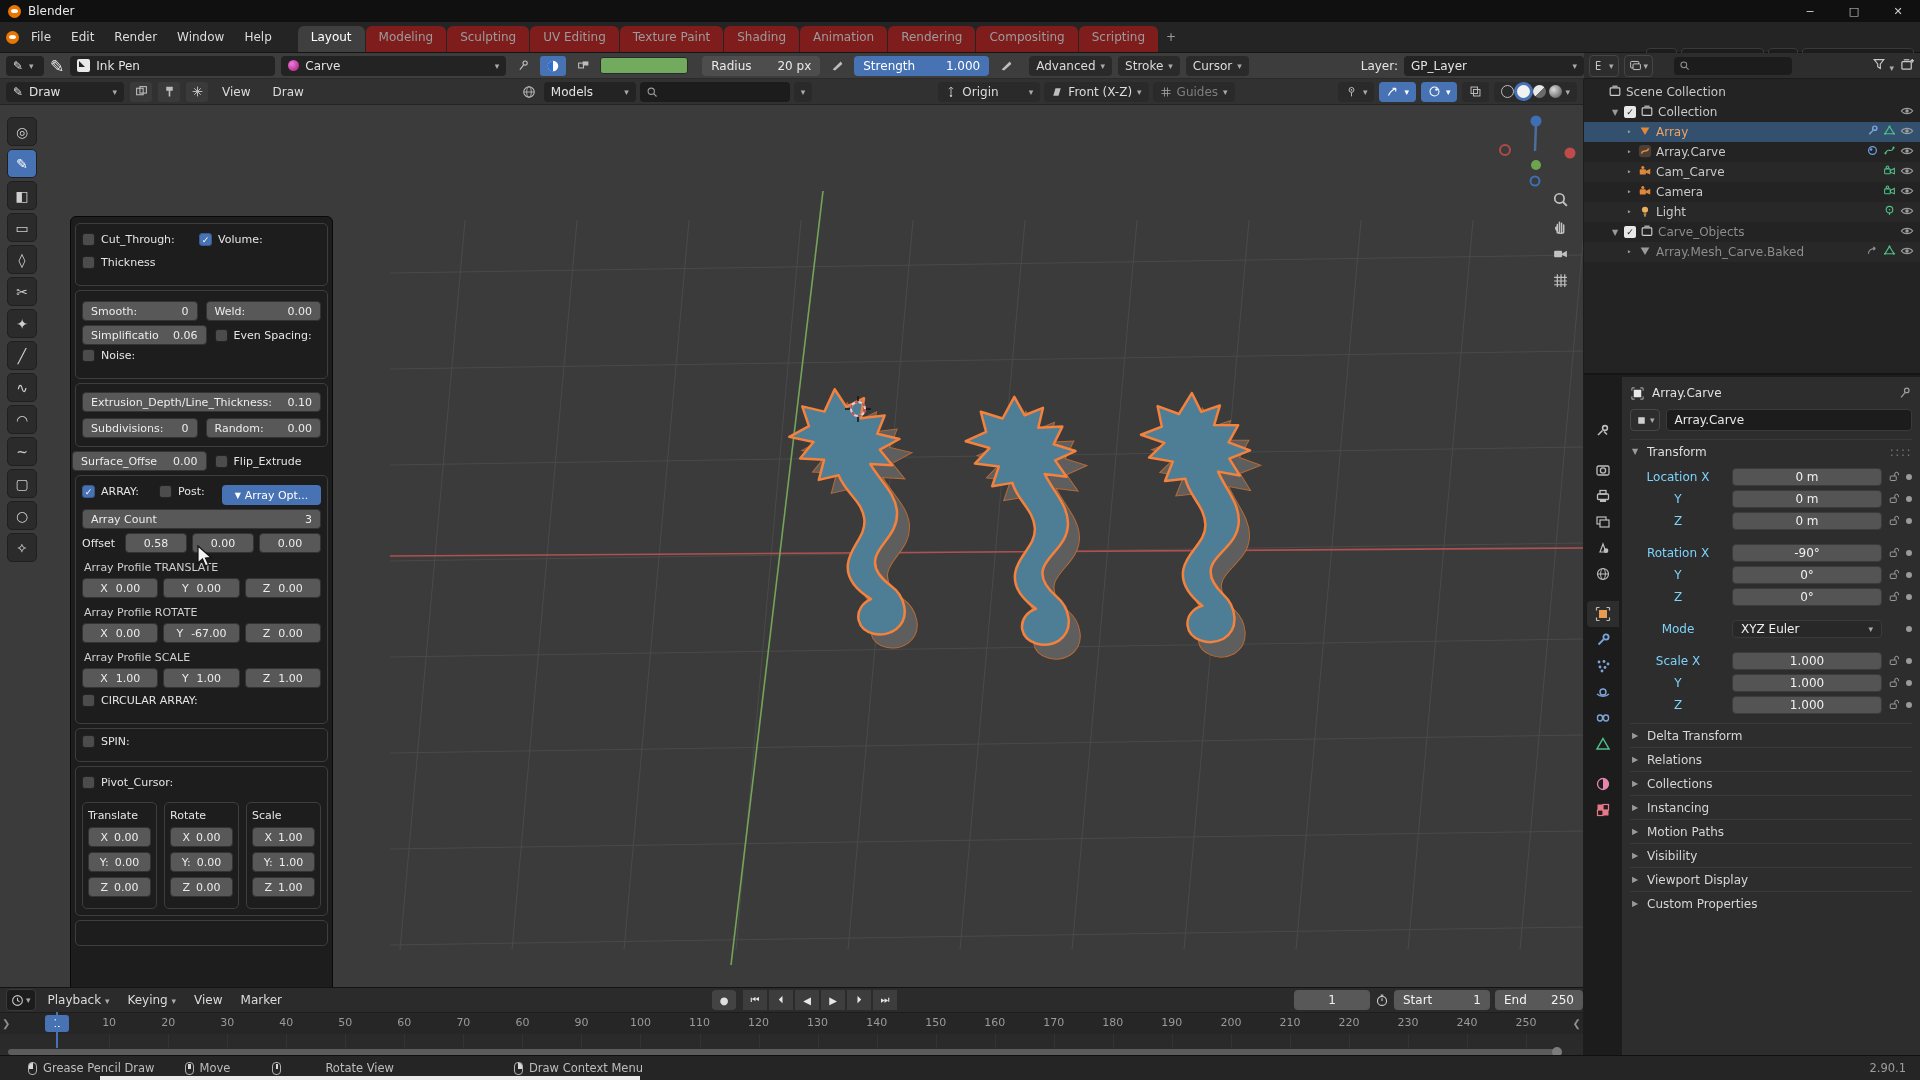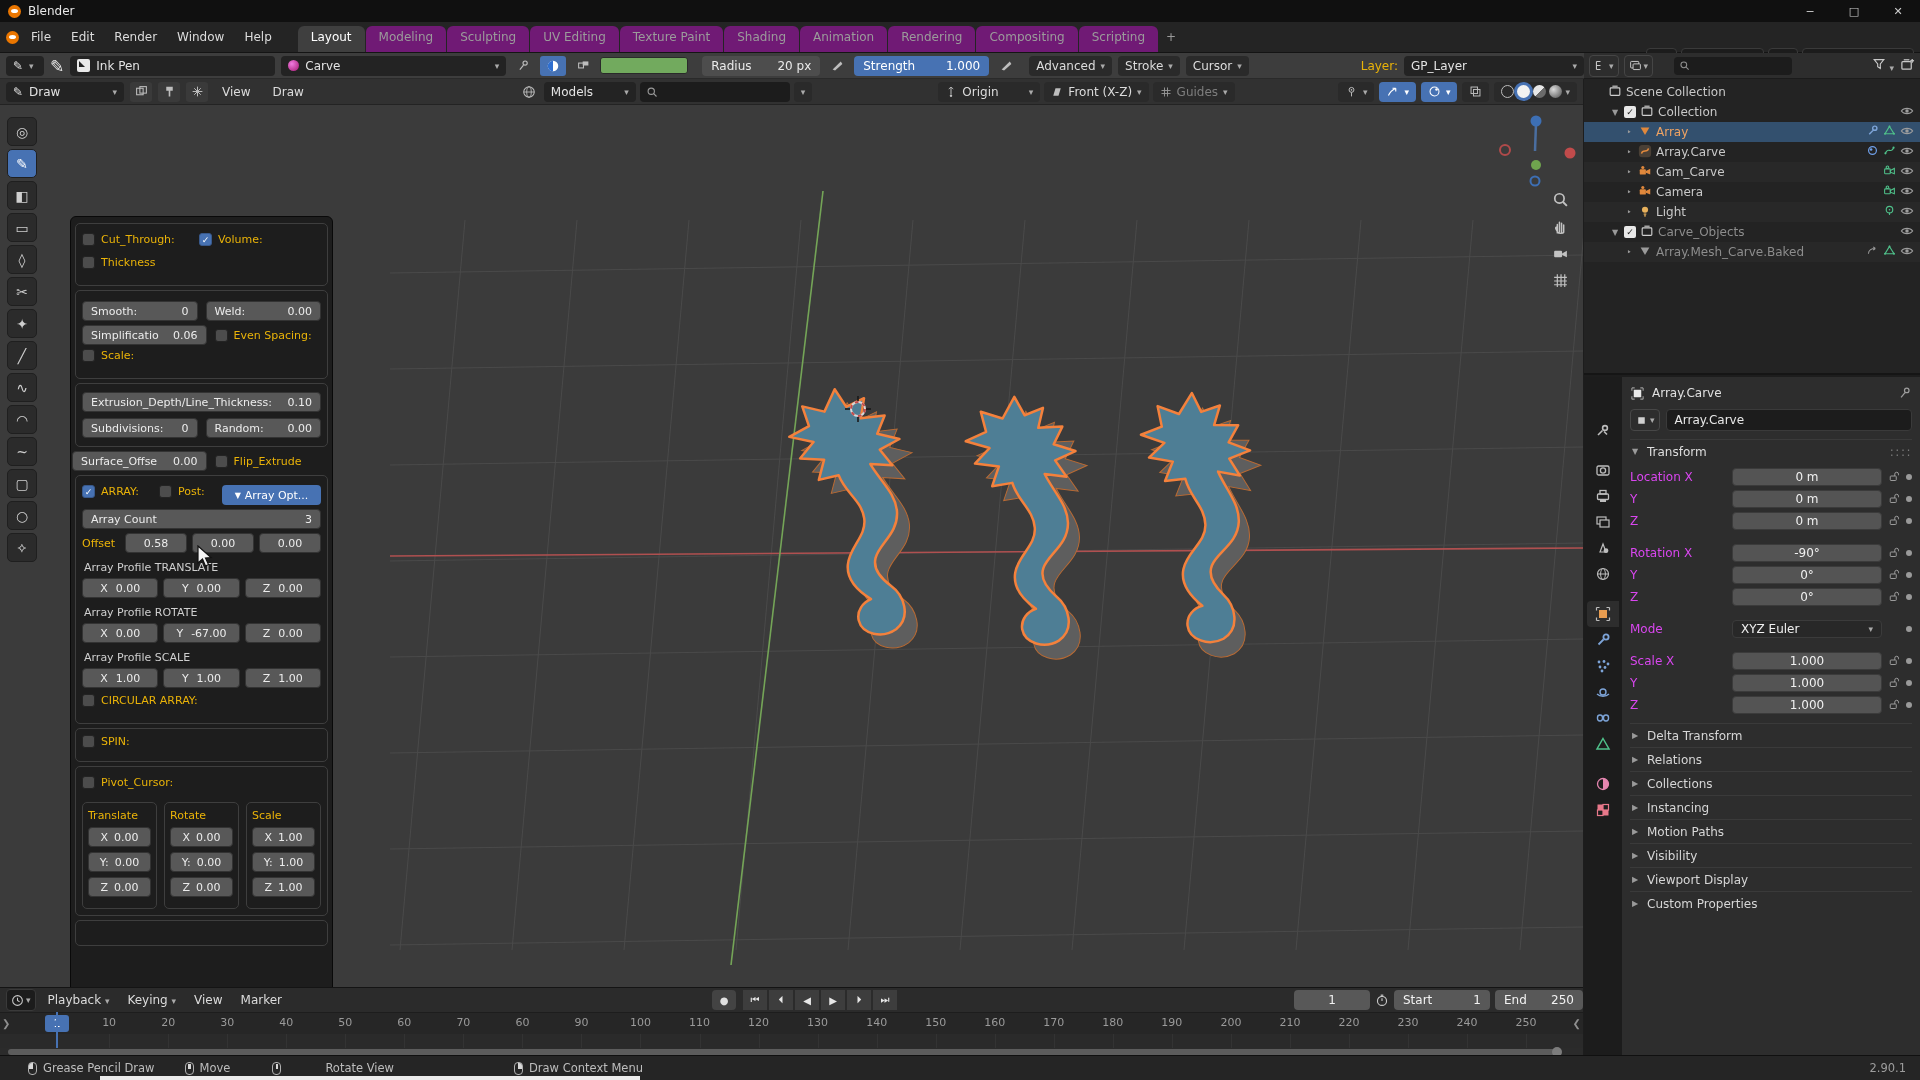--- a/index.html
+++ b/index.html
@@ -14,21 +14,21 @@
   .blogo::after{content:"";position:absolute;left:3px;top:4px;width:7px;height:4px;border-radius:50%;background:#fff;}
   .winbtns{margin-left:auto;display:flex;}
   .winbtn{width:44px;height:22px;display:flex;align-items:center;justify-content:center;color:#cfcfcf;font-size:11px;}
 
   
   .topbar{position:absolute;left:0;top:22px;width:1920px;height:31px;background:#242424;
           display:flex;align-items:center;border-bottom:1px solid #141414;}
   .menu-row{display:flex;align-items:center;gap:2px;padding-left:6px;}
   .menu-item{padding:3px 10px;border-radius:4px;color:#dcdcdc;}
   .tabs{display:flex;align-items:flex-end;gap:1px;margin-left:16px;height:100%;padding-top:4px;}
-  .tab{padding:4px 13px;background:#701a75;color:#9b9b9b;border-radius:6px 6px 0 0;font-size:12px;height:26px;margin-top:5px;}
+  .tab{padding:4px 13px;background:#7f1d1d;color:#9b9b9b;border-radius:6px 6px 0 0;font-size:12px;height:26px;margin-top:5px;}
   .tab.active{background:#3f3f3f;color:#ffffff;}
   .tab.plus{background:transparent;color:#9b9b9b;padding:4px 7px;}
   .tb-right{position:absolute;right:6px;top:26px;display:flex;gap:4px;align-items:center;}
   .tb-field{display:flex;align-items:center;gap:5px;background:#1c1c1c;border:1px solid #3a3a3a;
             border-radius:4px;height:22px;padding:0 6px;color:#dedede;}
   .tb-iconbtn{display:flex;align-items:center;gap:2px;background:#1c1c1c;border:1px solid #3a3a3a;border-radius:4px;height:22px;padding:0 4px;}
   .dim{color:#8f8f8f;}
   .chev{font-size:9px;color:#aaa;}
 
   
@@ -64,21 +64,21 @@
   .nav-icons{position:absolute;right:14px;top:86px;display:flex;flex-direction:column;gap:10px;align-items:center;color:#c2c2c2;}
 
   
   .tpanel{position:absolute;left:70px;top:111px;width:263px;height:869px;background:rgba(28,28,28,0.96);
           border:1px solid #090909;border-radius:6px;padding:2px 1px;overflow:hidden;font-size:11px;}
   .grp{border:1px solid #3e3e3e;border-radius:5px;margin:4px 3px;padding:6px 6px;}
   .nogrp{margin:6px 9px;}
   .prow{display:flex;gap:6px;min-height:20px;margin:3px 0;}
   .prow2{display:flex;align-items:center;gap:8px;margin:4px 0;}
   .half{flex:1;}
-  .plabel{color:#eab308;}
+  .plabel{color:#e5e5e5;}
   .chk{width:13px;height:13px;background:#4c4c4c;border:1px solid #232323;border-radius:3px;flex:none;
        display:flex;align-items:center;justify-content:center;font-size:9px;color:#fff;}
   .chk.on{background:#4772b3;border-color:#38598c;}
   .ppill{display:flex;align-items:center;justify-content:space-between;background:#585858;border:1px solid #333;
          border-radius:4px;height:20px;padding:0 8px;color:#ececec;}
   .btn-blue{background:#4772b3;color:#fff;border-radius:4px;height:20px;display:flex;align-items:center;
             justify-content:center;padding:0 8px;gap:4px;}
   .ptitle{color:#cfcfcf;margin:8px 2px 4px;}
   .prow3{display:flex;gap:5px;margin:2px 0 6px;}
   .prow3 .ppill{flex:1;justify-content:center;gap:8px;}
@@ -109,21 +109,21 @@
          align-items:center;padding-top:40px;}
   .ptab{width:32px;height:26px;display:flex;align-items:center;justify-content:center;border-radius:4px 0 0 4px;}
   .ptab.active{background:#2d2d2d;}
   .pbody{position:absolute;left:38px;top:0;right:0;bottom:0;padding:4px 8px;}
   .crumb{display:flex;align-items:center;gap:7px;height:24px;color:#e0e0e0;}
   .namefield{display:flex;align-items:center;gap:6px;margin:4px 0 8px;}
   .namefield .nf{flex:1;background:#1c1c1c;border:1px solid #3a3a3a;border-radius:4px;height:22px;
                  display:flex;align-items:center;padding:0 8px;color:#e8e8e8;}
   .sect-head{display:flex;align-items:center;gap:7px;height:24px;color:#dedede;border-top:1px solid #3a3a3a;}
   .trow{display:flex;align-items:center;gap:6px;height:20px;margin:2px 0;}
-  .trow .tl{width:96px;text-align:left;color:#d946ef;flex:none;}
+  .trow .tl{width:96px;text-align:center;color:#7dd3fc;flex:none;}
   .tfield{flex:1;background:#545454;border:1px solid #3b3b3b;border-radius:4px;height:18px;display:flex;
           align-items:center;justify-content:center;color:#f0f0f0;}
   .tfield.dd{background:#282828;justify-content:flex-start;padding:0 8px;}
   .tfield.dd .chev{margin-left:auto;}
   .anim-dot{width:6px;height:6px;border-radius:50%;background:#9a9a9a;flex:none;}
   .gap8{height:8px;}
   .psections .sect-head{color:#d6d6d6;}
 
   
   .timeline{position:absolute;left:0;top:987px;width:1583px;height:68px;background:#2b2b2b;border-top:1px solid #141414;}
@@ -532,21 +532,21 @@
               <span>Simplificatio</span>
               <span>0.06</span>
             </span>
           <span style="flex:1;display:flex;align-items:center;gap:6px;">
             <span class="chk"></span>
             <span class="plabel">Even Spacing:</span>
             </span>
         </div>
         <div class="prow">
           <span class="chk"></span>
-          <span class="plabel">Scale:</span>
+          <span class="plabel">Noise:</span>
         </div>
       </div>
       <div class="grp">
         <div class="ppill" style="margin:2px 0 6px;">
           <span>Extrusion_Depth/Line_Thickness:</span>
             <span>0.10</span>
           </div>
         <div class="prow2" style="margin-bottom:2px;">
           <span class="ppill half">
               <span>Subdivisions:</span>

